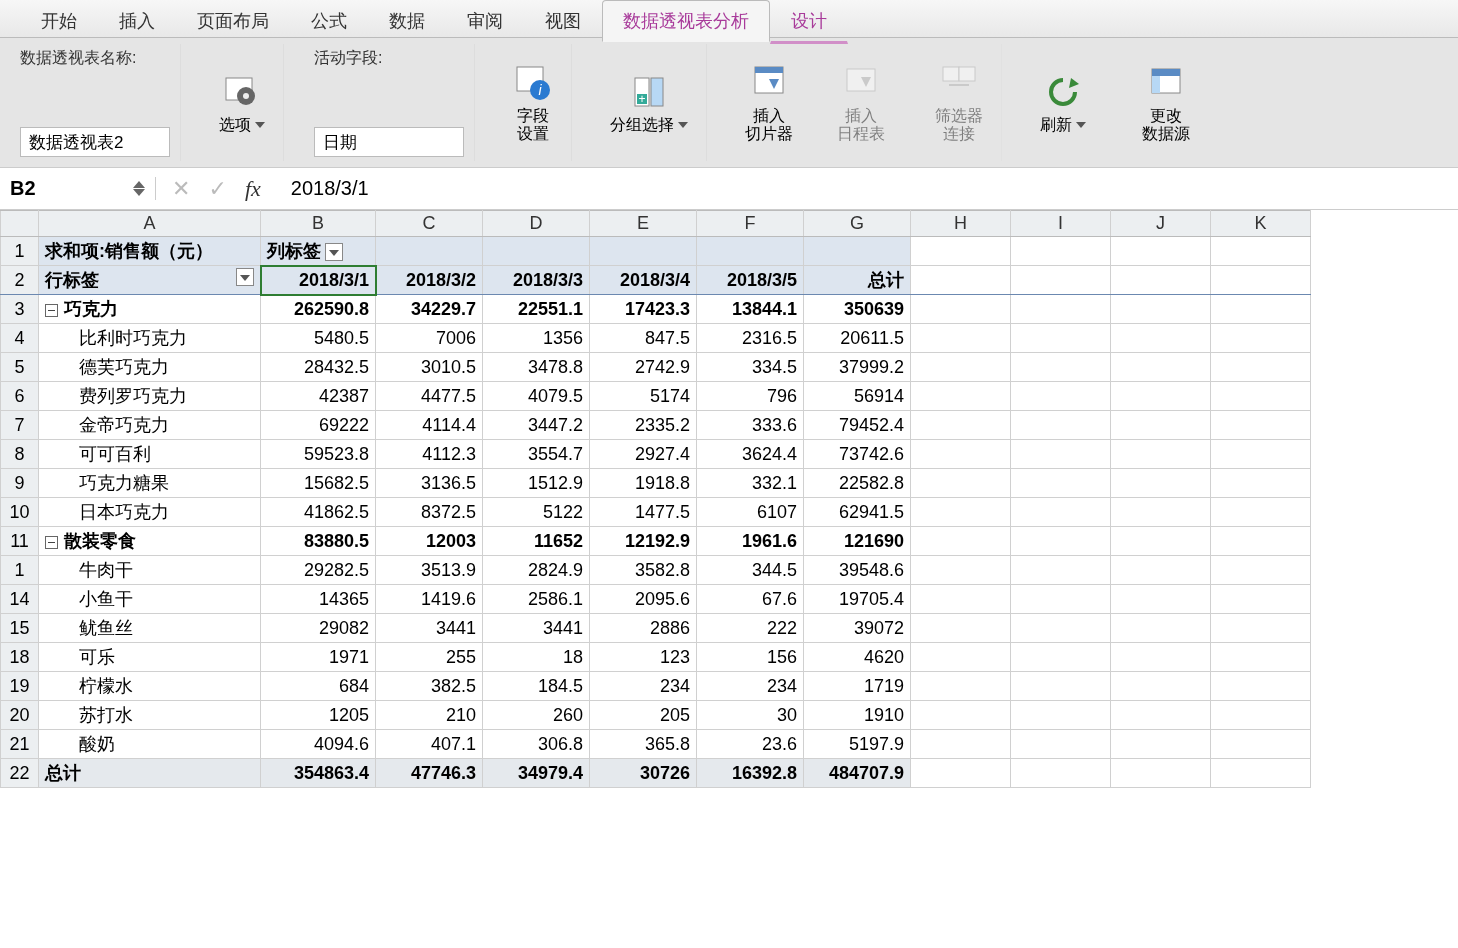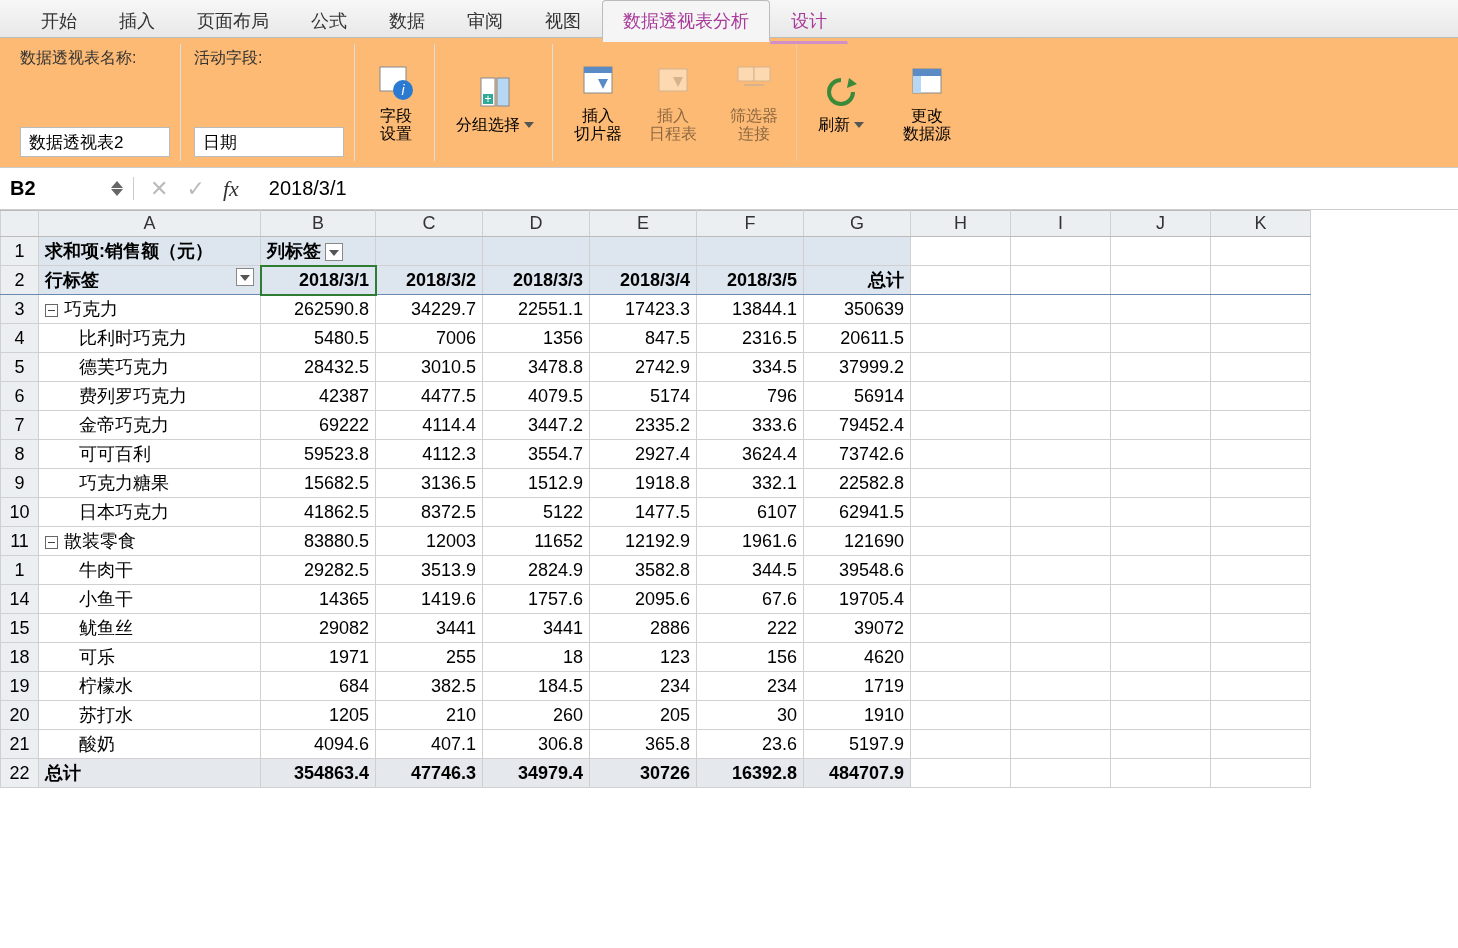--- a/index.html
+++ b/index.html
@@ -5,35 +5,35 @@
 * { box-sizing: border-box; margin: 0; padding: 0; font-family: -apple-system, "Helvetica Neue", Arial, sans-serif; }
 body { background: #fff; font-size: 17px; overflow: hidden; }
 
 
 .ribbon-tabs { display: flex; background: linear-gradient(#f7f7f7,#e8e8e8); border-bottom: 1px solid #bbb; height: 38px; align-items: flex-start; padding-left: 20px; }
 .ribbon-tab { padding: 8px 20px; cursor: pointer; font-size: 18px; color: #333; border: 1px solid transparent; border-bottom: none; }
 .ribbon-tab.active { background: #f5f5f5; border: 1px solid #bbb; border-bottom: 1px solid #f5f5f5; color: #a83a9a; border-radius: 4px 4px 0 0; margin-bottom: -1px; }
 .ribbon-tab.design { color: #a83a9a; border-bottom: 3px solid #d18fc8; }
 
 
-.ribbon-body { display: flex; background: #fdba74; height: 130px; border-bottom: 1px solid #ccc; padding: 6px 10px; gap: 3px; }
+.ribbon-body { display: flex; background: #e5e5e5; height: 130px; border-bottom: 1px solid #ccc; padding: 6px 10px; gap: 20px; }
 .ribbon-group { display:flex; flex-direction:column; border-right:1px solid #ddd; padding:4px 10px; justify-content:space-between;}
 .ribbon-group:last-child{border-right:none;}
 .rg-row{display:flex; align-items:center; gap:8px;}
 .rg-label{font-size:16px; color:#333;}
 .rg-input{border:1px solid #bbb; background:#fff; padding:4px 8px; font-size:17px; width:150px;}
 .rg-bigicon{display:flex; flex-direction:column; align-items:center; justify-content:center; gap:4px; padding:4px 8px; cursor:pointer;}
 .rg-bigicon .icon{width:40px;height:40px;display:flex;align-items:center;justify-content:center;}
 .rg-bigicon .lbl{font-size:16px;text-align:center;line-height:1.1;}
 .disabled{opacity:0.45;}
 .dd-caret{display:inline-block;width:0;height:0;border-left:5px solid transparent;border-right:5px solid transparent;border-top:6px solid #555;margin-left:4px;}
 
 
 .formula-bar{display:flex;align-items:center;border-bottom:1px solid #ccc;height:42px;background:#fff;}
-.name-box{width:134px;border-right:1px solid #ccc;display:flex;align-items:center;padding:0 10px;font-size:20px;font-weight:600;}
+.name-box{width:156px;border-right:1px solid #ccc;display:flex;align-items:center;padding:0 10px;font-size:20px;font-weight:600;}
 .name-box .spin{margin-left:auto;display:flex;flex-direction:column;gap:1px;}
 .spin-up,.spin-down{width:0;height:0;border-left:6px solid transparent;border-right:6px solid transparent;}
 .spin-up{border-bottom:7px solid #666;}
 .spin-down{border-top:7px solid #666;}
 .fb-btns{display:flex;gap:18px;padding:0 16px;color:#999;font-size:22px;align-items:center;}
 .fx{font-style:italic;font-family:Georgia,serif;color:#333;font-size:22px;}
 .fb-input{flex:1;padding:0 14px;font-size:20px;}
 
 
 .grid-wrap{position:relative;overflow:auto;height:calc(948px - 38px - 130px - 42px);}
@@ -43,21 +43,21 @@
 .sheet thead th.corner{background:#eceff1;width:38px;}
 .rowhead{background:#eceff1;text-align:center;width:38px;font-size:17px;}
 .colA{width:222px;}
 .colB{width:115px;}
 .colData{width:107px;}
 .colG{width:107px;}
 .colEmpty{width:100px;}
 .pv-header{background:#dde5ef;font-weight:600;}
 .pv-colhead{background:#dde5ef;font-weight:600;text-align:right;}
 .pv-sub{padding-left:40px !important;}
-.pv-cat{font-weight:400;margin-left:35px;}
+.pv-cat{font-weight:700;margin-left:35px;}
 .pv-num{text-align:right;}
 .pv-total{background:#e5e9ed;font-weight:600;}
 .filter-btn{display:inline-block;width:18px;height:18px;border:1px solid #888;background:#fff;vertical-align:middle;position:relative;margin-left:4px;}
 .filter-btn::after{content:"";position:absolute;left:3px;top:6px;border-left:5px solid transparent;border-right:5px solid transparent;border-top:6px solid #555;}
 .collapse-box{display:inline-block;width:13px;height:13px;border:1px solid #666;margin-right:6px;position:relative;vertical-align:middle;}
 .collapse-box::before{content:"";position:absolute;left:2px;right:2px;top:5px;border-top:1px solid #444;}
 .selected-cell{outline:2px solid #2e7d32;outline-offset:-1px;position:relative;}
 .row-pv-border td{border-bottom:1px solid #6b88b0;}
 .row-pv-top td{border-top:1px solid #6b88b0;}
 
@@ -79,20 +79,35 @@
   <div class="ribbon-tab design">设计</div>
 </div>
 
 <div class="ribbon-body">
 
   <div class="ribbon-group">
     <div class="rg-label">数据透视表名称:</div>
     <input class="rg-input" value="数据透视表2" style="">
   </div>
 
+  <div class="ribbon-group" style="justify-content:center;">
+    <div class="rg-bigicon">
+      <span class="icon">
+        <svg width="40" height="40" viewBox="0 0 40 40">
+            <rect x="4" y="6" width="26" height="22" fill="#fff" stroke="#888"></rect>
+            <circle cx="24" cy="24" r="9" fill="#666"></circle>
+            <circle cx="24" cy="24" r="3" fill="#eee"></circle>
+          </svg>
+      </span>
+      <span style="display:flex;align-items:center;">
+          <span class="lbl">选项</span>
+          <span class="dd-caret"></span>
+        </span>
+    </div>
+  </div>
 
   <div class="ribbon-group">
     <div class="rg-label">活动字段:</div>
     <input class="rg-input" value="日期" style="">
   </div>
 
   <div class="ribbon-group" style="justify-content:center;">
     <div class="rg-bigicon">
       <span class="icon">
         <svg width="40" height="40" viewBox="0 0 40 40">
@@ -410,21 +425,21 @@
           <td></td>
           <td></td>
           <td></td>
           <td></td>
         </tr>
         <tr>
           <td class="rowhead">14</td>
           <td class="pv-sub">小鱼干</td>
           <td class="pv-num">14365</td>
           <td class="pv-num">1419.6</td>
-          <td class="pv-num">1757.6</td>
+          <td class="pv-num">2586.1</td>
           <td class="pv-num">2095.6</td>
           <td class="pv-num">67.6</td>
           <td class="pv-num">19705.4</td>
           <td></td>
           <td></td>
           <td></td>
           <td></td>
         </tr>
         <tr>
           <td class="rowhead">15</td>

